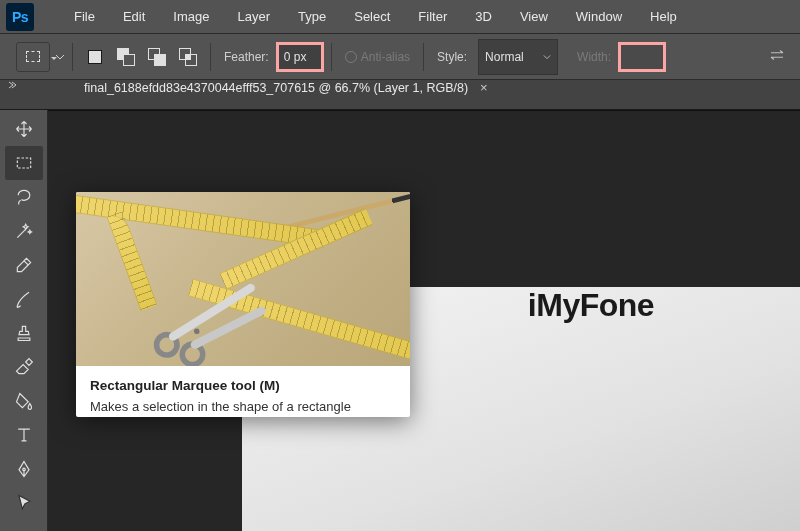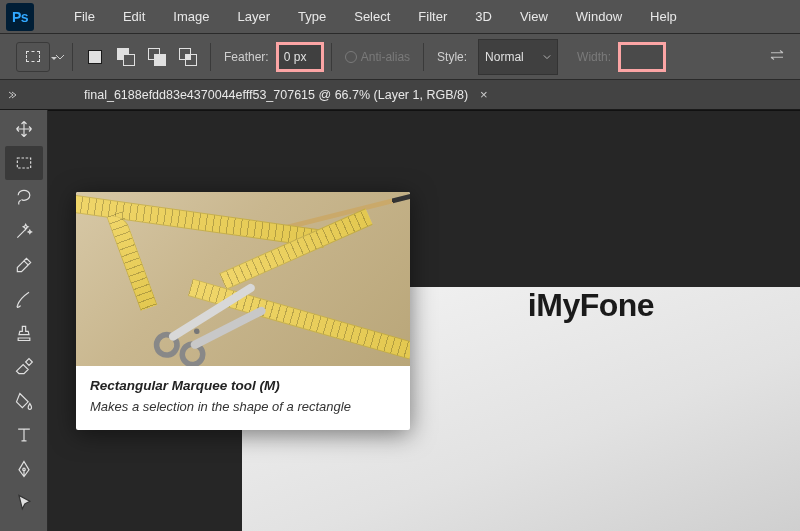--- a/index.html
+++ b/index.html
@@ -36,21 +36,21 @@
   .opt-input { width: 48px; height: 30px; background: #404040; border: 3px solid #fca5a5; color: #e0e0e0; font-size: 12px; padding: 0 5px; }
   .opt-input.dim { background: #4a4a4a; color: #6a6a6a; }
   .chk { width: 12px; height: 12px; border: 1px solid #7a7a7a; border-radius: 6px; margin-right: 4px; display: inline-block; }
   .aa { display: flex; align-items: center; color: #7a7a7a; font-size: 12px; margin: 0 6px; }
   .style-dd { width: 80px; height: 22px; background: #404040; border: 1px solid #333; color: #e0e0e0; font-size: 12px; padding: 17px 6px; display: flex; align-items: center; justify-content: space-between; margin-left: 4px; margin-right: 12px; }
   .style-dd svg { width: 8px; height: 8px; }
   .swap-icon { margin-left: auto; margin-right: 6px; }
   .swap-icon svg { width: 18px; height: 14px; stroke: #c0c0c0; }
 
   
-  .tabbar { height: 30px; background: #434343; display: flex; align-items: center; border-bottom: 1px solid #1a1a1a; }
+  .tabbar { height: 30px; background: #434343; display: flex; align-items: flex-start; border-bottom: 1px solid #1a1a1a; }
   .expand-btn { width: 24px; display: flex; align-items: center; justify-content: center; }
   .doc-tab { display: flex; align-items: center; padding: 0 12px; background: #434343; font-size: 12.5px; color: #e8e8e8; gap: 12px; margin-left: 48px; }
   .tab-close { font-size: 13px; color: #ccc; cursor: pointer; }
 
   
   .workspace { position: absolute; top: 110px; left: 0; right: 0; bottom: 0; display: flex; }
   .toolbar { width: 48px; background: #535353; border-right: 1px solid #2a2a2a; display: flex; flex-direction: column; align-items: center; padding-top: 2px; }
   .tool { width: 38px; height: 34px; display: flex; align-items: center; justify-content: center; margin: 0; position: relative; }
   .tool.active { background: #3a3a3a; border-radius: 2px; }
   .tool svg { width: 20px; height: 20px; stroke: #e0e0e0; fill: none; stroke-width: 1.4; }
@@ -66,21 +66,21 @@
   .tape { position: absolute; background: linear-gradient(90deg, #f0d66a, #e3c850); height: 18px; border-top: 1px solid rgba(0,0,0,.15); border-bottom: 1px solid rgba(0,0,0,.15); }
   .tape::before { content: ""; position: absolute; inset: 0; background: repeating-linear-gradient(90deg, rgba(0,0,0,.22) 0 1px, transparent 1px 7px); }
   .t1 { width: 260px; top: 20px; left: -10px; transform: rotate(8deg); }
   .t2 { width: 160px; top: 48px; left: 140px; transform: rotate(-24deg); }
   .t3 { width: 230px; top: 118px; left: 110px; transform: rotate(16deg); }
   .t4 { width: 100px; top: 60px; left: 6px; transform: rotate(70deg); border-radius: 40px 0 0 0; }
   .pencil { position: absolute; width: 160px; height: 5px; background: linear-gradient(90deg, #caa96a 0%, #caa96a 85%, #333 85%, #333 100%); top: 20px; left: 182px; transform: rotate(-14deg); }
   .scissors { position: absolute; left: 68px; top: 86px; transform: rotate(-8deg); }
   .scissors svg { width: 130px; height: 90px; }
 
-  .tip-body { padding: 12px 14px 16px; color: #222; font-style: italic; }
+  .tip-body { padding: 12px 14px 3px; color: #222; }
   .tip-title { font-size: 13.5px; font-weight: 700; margin-bottom: 6px; }
   .tip-desc { font-size: 13px; color: #333; }
 </style>
 </head>
 <body>
 
 <div class="menubar">
   <div class="ps-logo">Ps</div>
   <div class="menu-item">File</div>
   <div class="menu-item">Edit</div>

